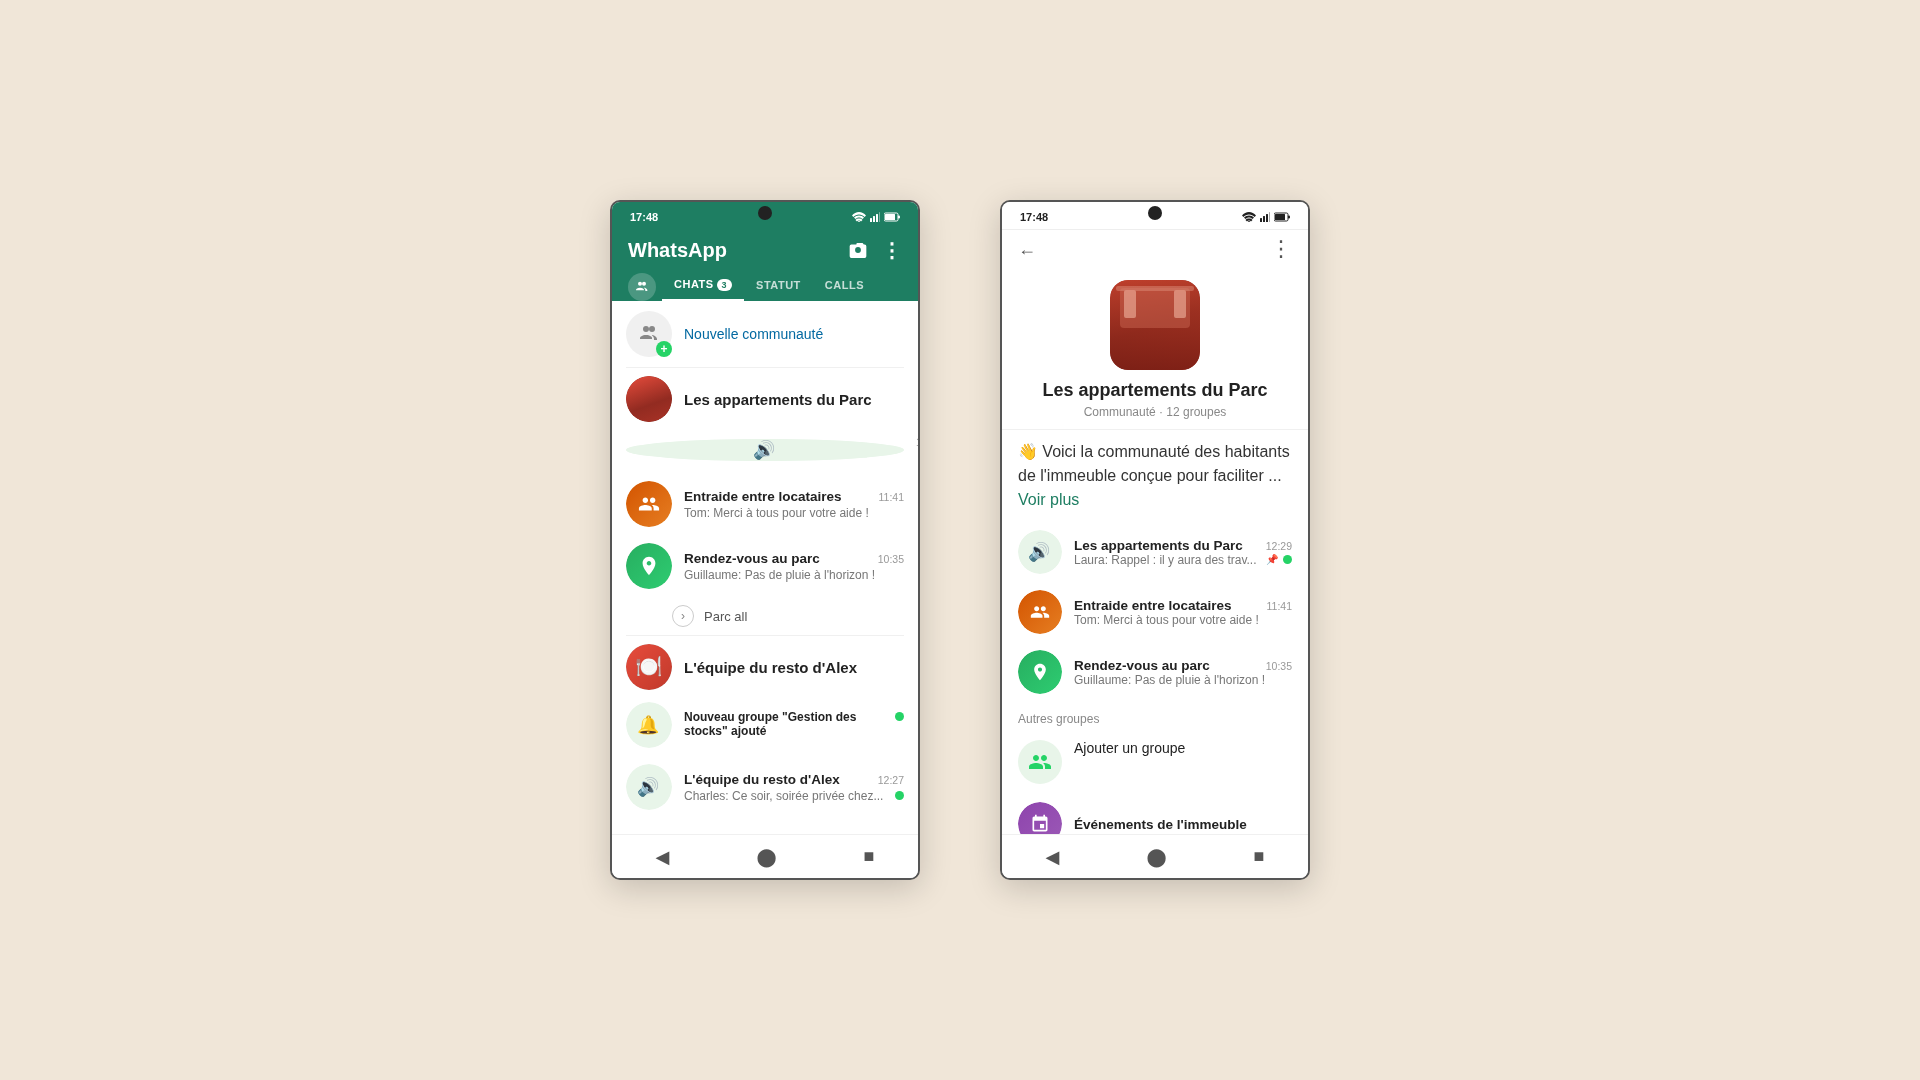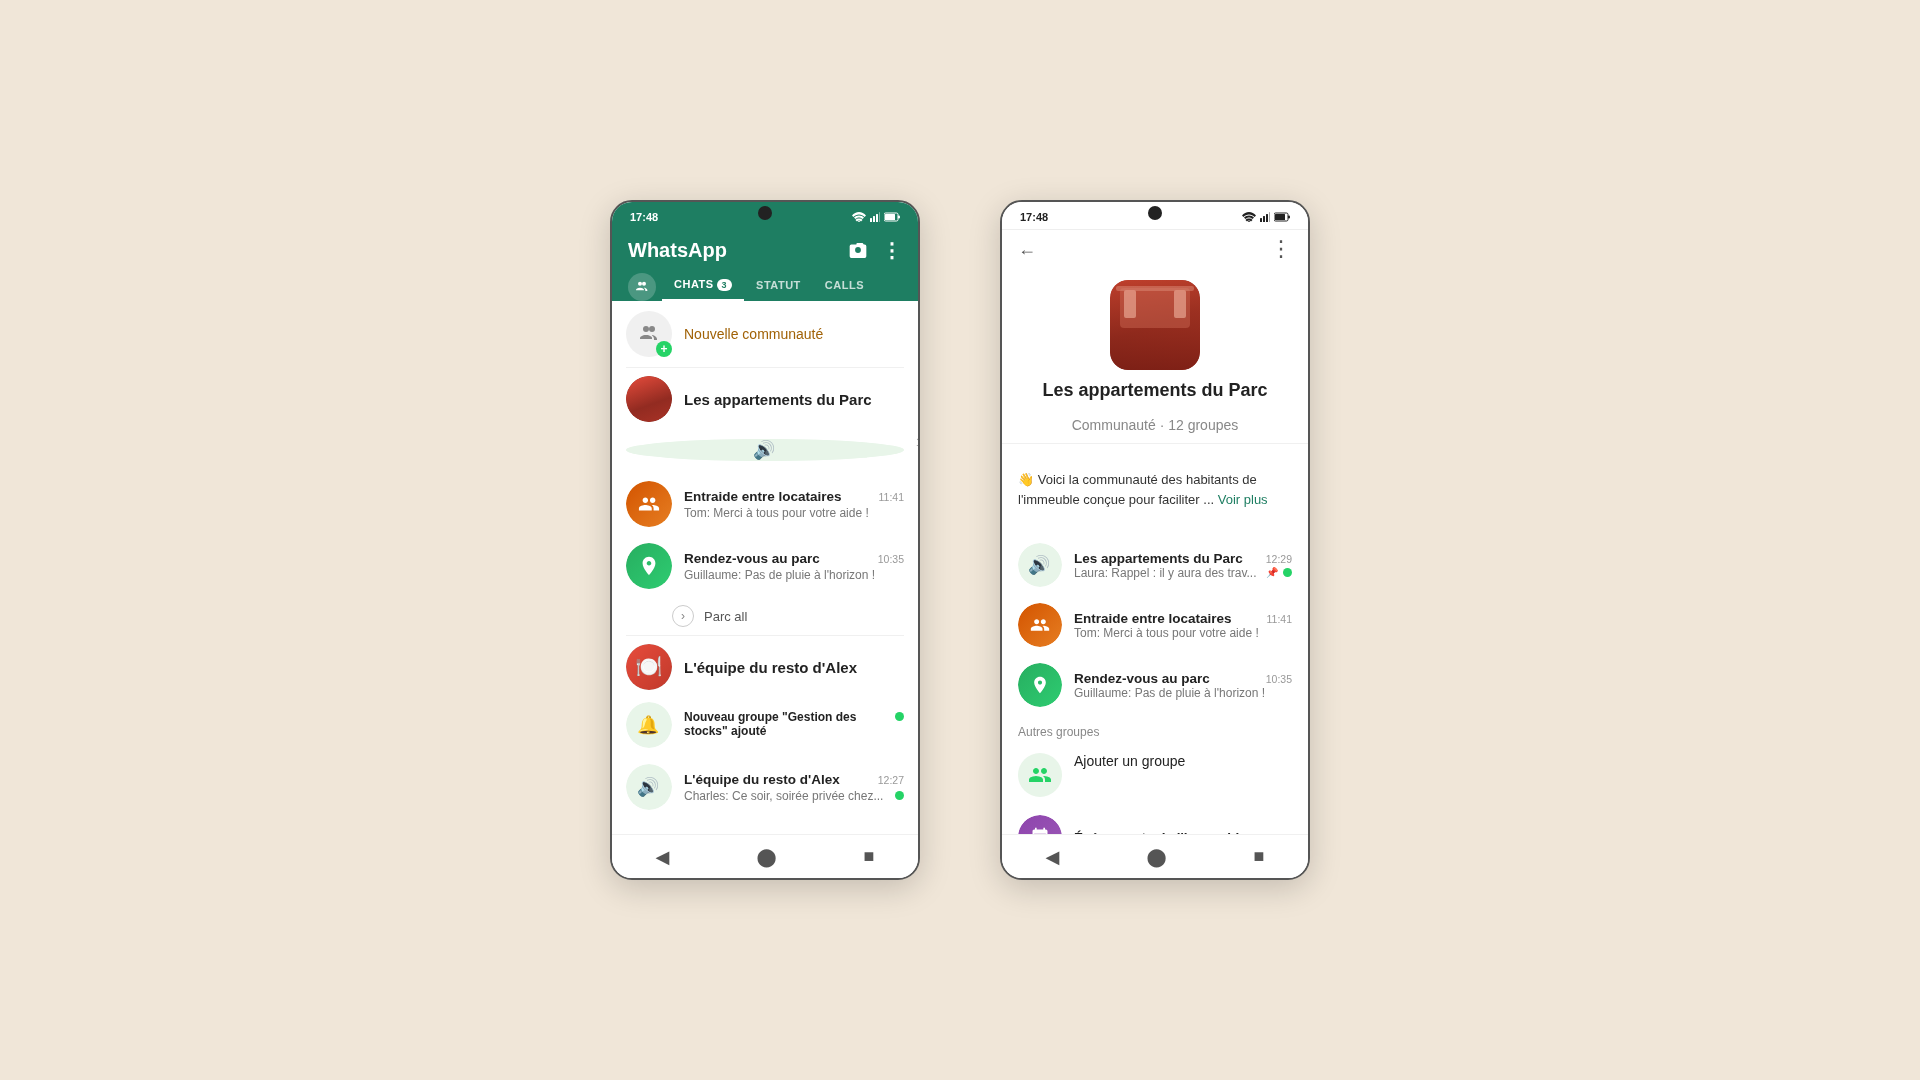--- a/index.html
+++ b/index.html
@@ -13,21 +13,21 @@
       gap: 80px;
       font-family: 'Segoe UI', Arial, sans-serif;
       overflow: hidden;
     }
 
     
     .phone {
       width: 310px;
       height: 680px;
       background: #fff;
-      border-radius: 22px;
+      border-radius: 10px;
       border: 2px solid #555;
       overflow: hidden;
       display: flex;
       flex-direction: column;
       box-shadow: 0 8px 32px rgba(0,0,0,0.18);
       position: relative;
     }
 
     
     .status-bar {
@@ -172,21 +172,21 @@
       display: flex;
       align-items: center;
       justify-content: center;
       font-size: 12px;
       font-weight: 700;
       color: #fff;
       line-height: 1;
     }
     .community-name {
       font-size: 14px;
-      color: #a16207;
+      color: #0369a1;
       font-weight: 400;
     }
     .divider {
       height: 1px;
       background: #f0f0f0;
       margin: 0 14px;
     }
 
     
     .group-section-header {
@@ -351,28 +351,28 @@
       margin-bottom: 10px;
       background: #ccc;
     }
     .community-hero-name {
       font-size: 18px;
       font-weight: 700;
       color: #222;
       text-align: center;
     }
     .community-hero-sub {
-      font-size: 14px;
+      font-size: 12px;
       color: #888;
-      margin-top: 16px;
+      margin-top: 4px;
     }
 
     .community-desc {
-      padding: 26px 16px;
-      font-size: 13px;
+      padding: 10px 16px;
+      font-size: 16px;
       color: #333;
       line-height: 1.5;
       border-top: 1px solid #f0f0f0;
     }
     .voir-plus {
       color: #1e7e62;
       cursor: pointer;
     }
 
     .section-label {

